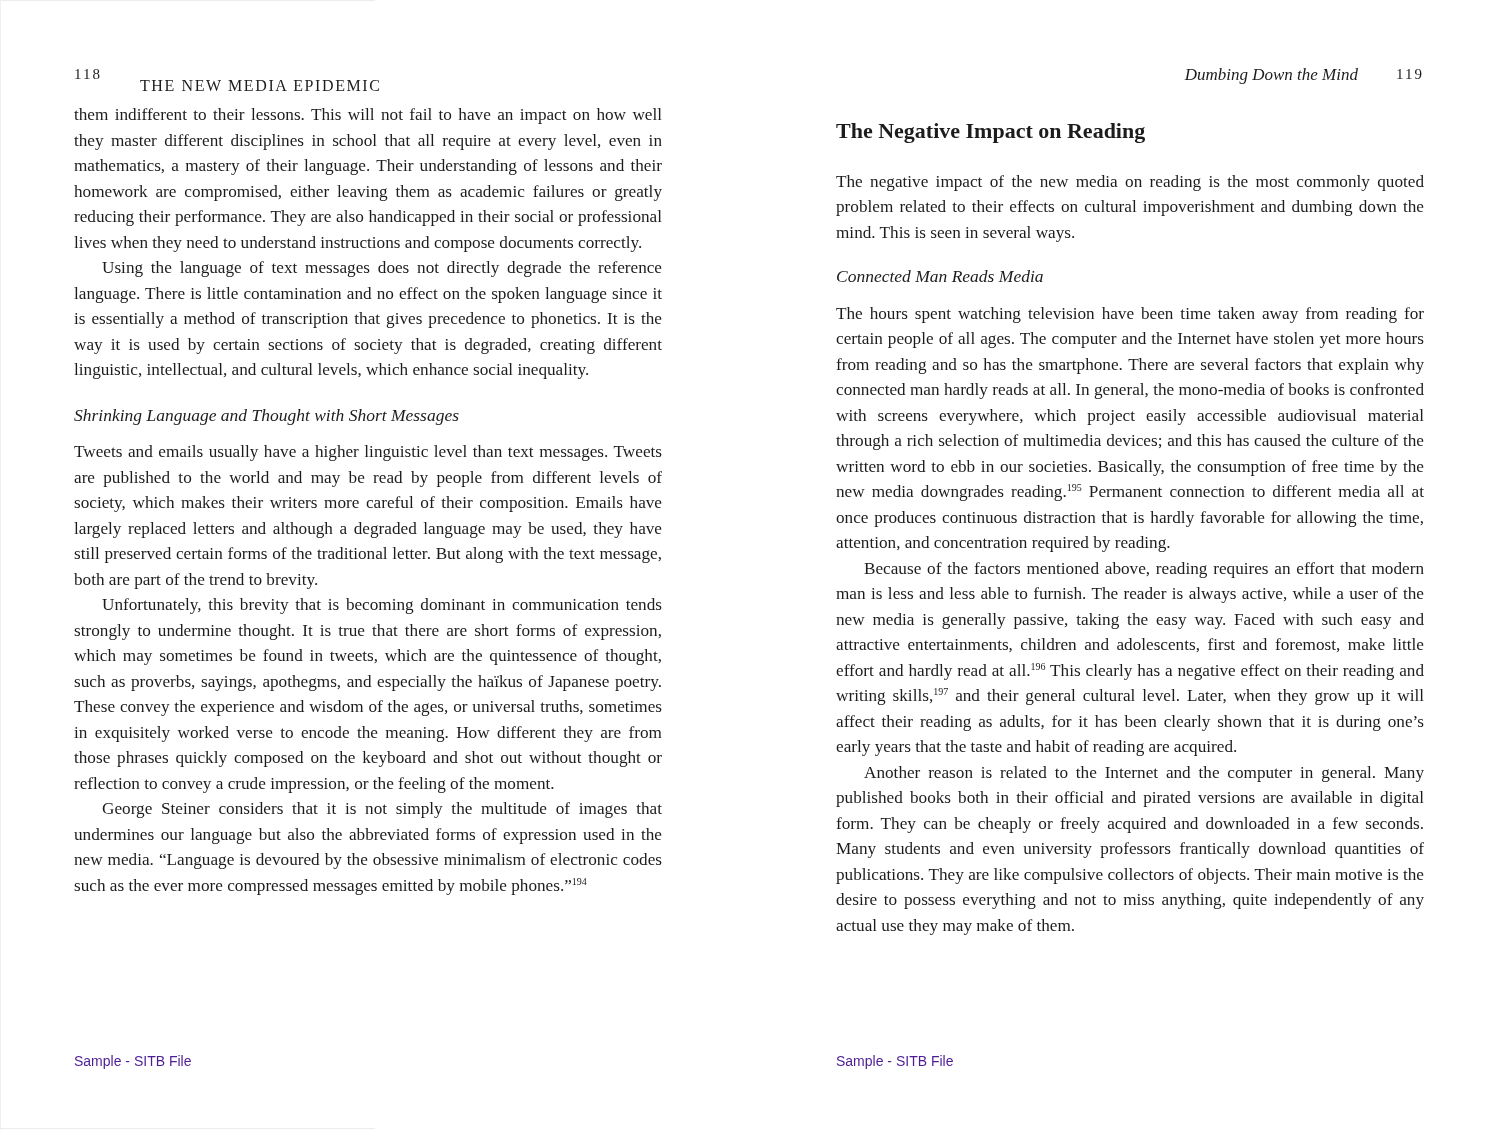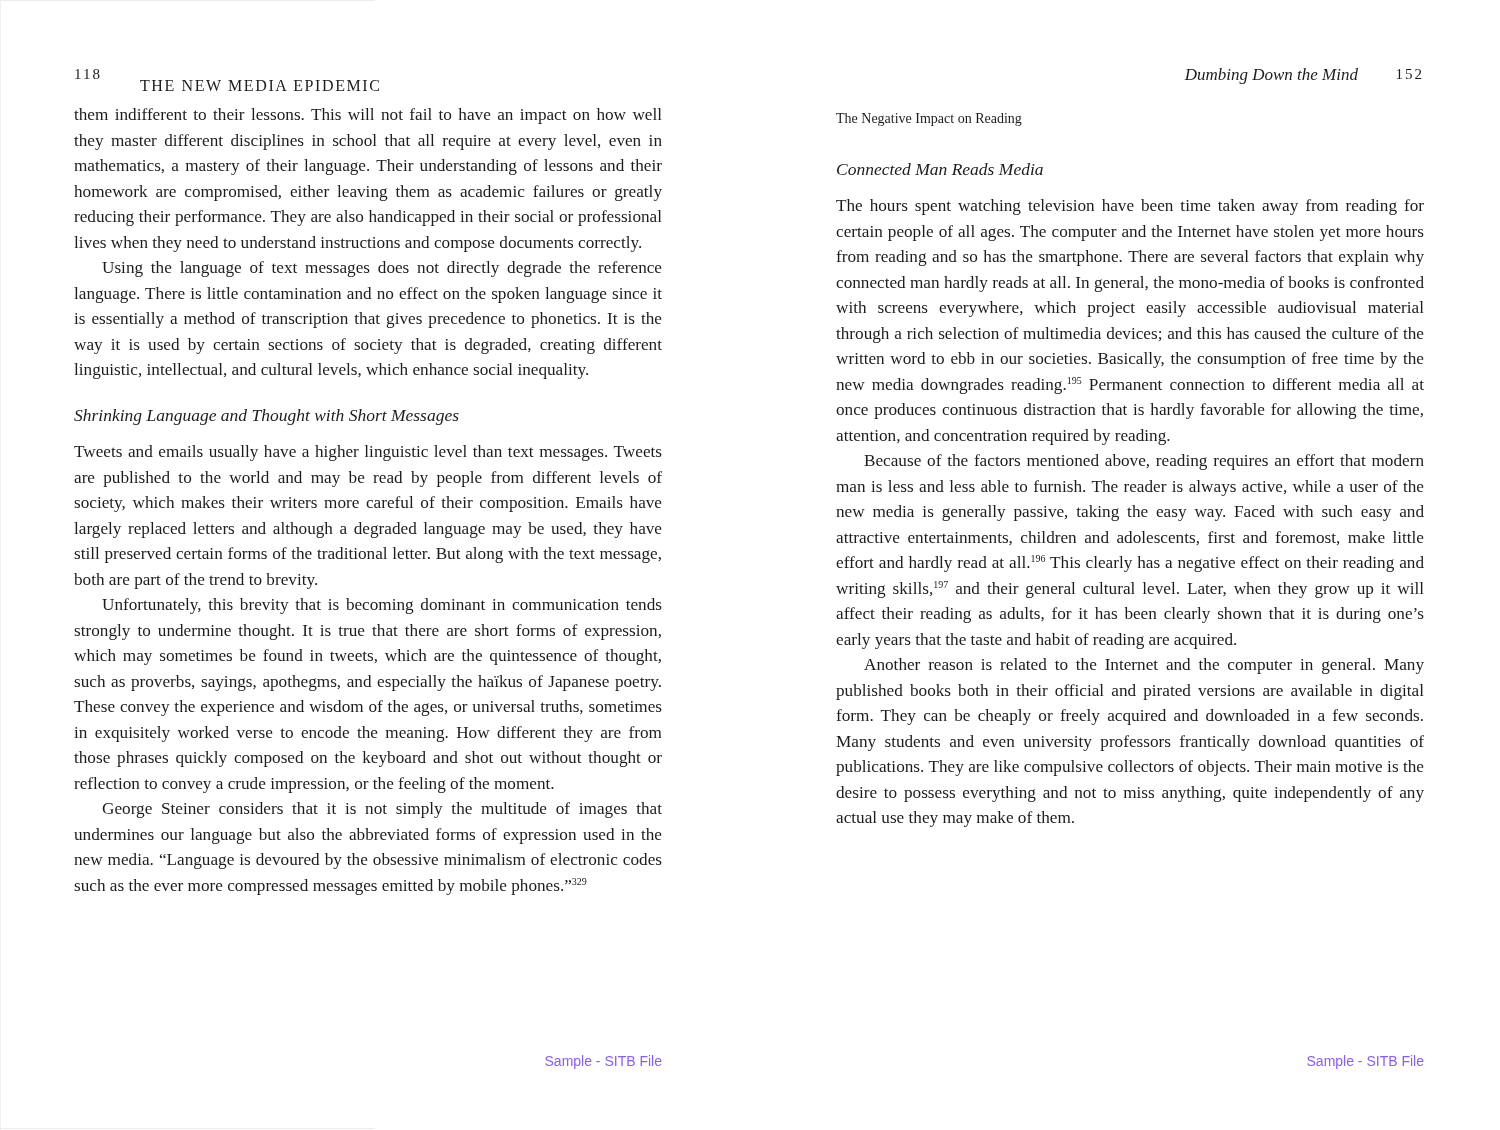--- a/index.html
+++ b/index.html
@@ -14,56 +14,57 @@
   .running-head { position: absolute; top: 66px; left: 0; width: 588px; height: 22px; font-size: 15px; }
   .left .folio { position: absolute; left: 0; top: 0; letter-spacing: 2px; }
   .left .rh-title { position: absolute; left: 66px; top: 11px; font-size: 16px; letter-spacing: 1.6px; text-transform: uppercase; text-align: right; }
   .right .folio { position: absolute; right: 0; top: 0; letter-spacing: 2px; }
   .right .rh-title { position: absolute; right: 66px; top: -1px; font-style: italic; font-size: 17px; }
   .body { position: absolute; left: 0; width: 588px; }
   .left .body { top: 102px; }
   .right .body { top: 102px; }
   p { margin: 0; font-size: 17.2px; line-height: 25.5px; text-align: justify; hyphens: manual; }
   p.indent { text-indent: 28px; }
-  .sec-head { font-weight: normal; font-size: 14px; line-height: 25.5px; margin: 4px 0 25px 0; }
+  .sec-head { font-weight: bold; font-size: 22px; line-height: 25.5px; margin: 16px 0 25px 0; }
   .sub-head { font-style: italic; font-size: 17.5px; line-height: 25.5px; margin: 19px 0 11px 0; }
   .left .sub-head { margin: 20px 0 11px 0; }
   sup { font-size: 10px; line-height: 0; vertical-align: 6px; }
-  .footer { position: absolute; top: 1053px; left: 0; width: 588px; text-align: right;
-            font-family: "Liberation Sans", "DejaVu Sans", sans-serif; font-size: 14px; color: #8b5cf6; }
+  .footer { position: absolute; top: 1053px; left: 0; width: 588px; text-align: left;
+            font-family: "Liberation Sans", "DejaVu Sans", sans-serif; font-size: 14px; color: #4c1d95; }
 </style>
 </head>
 <body>
 
 <div class="edge-top"></div>
 <div class="edge-left"></div>
 <div class="edge-bottom"></div>
 
 <div class="page left">
   <div class="running-head">
     <span class="folio">118</span>
     <span class="rh-title">The New Media Epidemic</span>
   </div>
   <div class="body">
     <p>them indifferent to their lessons. This will not fail to have an impact on how well they master different disciplines in school that all require at every level, even in mathematics, a mastery of their language. Their understanding of lessons and their homework are compromised, either leaving them as aca­demic failures or greatly reducing their performance. They are also hand­icapped in their social or professional lives when they need to understand instructions and compose documents correctly.</p>
     <p class="indent">Using the language of text messages does not directly degrade the ref­erence language. There is little contamination and no effect on the spoken language since it is essentially a method of transcription that gives prece­dence to phonetics. It is the way it is used by certain sections of society that is degraded, creating different linguistic, intellectual, and cultural levels, which enhance social inequality.</p>
     <div class="sub-head">Shrinking Language and Thought with Short Messages</div>
     <p>Tweets and emails usually have a higher linguistic level than text mes­sages. Tweets are published to the world and may be read by people from different levels of society, which makes their writers more careful of their composition. Emails have largely replaced letters and although a degraded language may be used, they have still preserved certain forms of the traditional letter. But along with the text message, both are part of the trend to brevity.</p>
     <p class="indent">Unfortunately, this brevity that is becoming dominant in commu­nication tends strongly to undermine thought. It is true that there are short forms of expression, which may sometimes be found in tweets, which are the quintessence of thought, such as proverbs, sayings, apo­thegms, and especially the haïkus of Japanese poetry. These convey the experience and wisdom of the ages, or universal truths, sometimes in exquisitely worked verse to encode the meaning. How different they are from those phrases quickly composed on the keyboard and shot out without thought or reflection to convey a crude impression, or the feel­ing of the moment.</p>
-    <p class="indent"><span>George Steiner considers that it is not simply the multitude of images that undermines our language but also the abbreviated forms of expression used in the new media. “Language is devoured by the obsessive minimalism of electronic codes such as the ever more compressed messages emitted by mobile phones.”</span><sup>329</sup></p>
+    <p class="indent"><span>George Steiner considers that it is not simply the multitude of images that undermines our language but also the abbreviated forms of expression used in the new media. “Language is devoured by the obsessive minimalism of electronic codes such as the ever more compressed messages emitted by mobile phones.”</span><sup>194</sup></p>
   </div>
   <div class="footer">Sample - SITB File</div>
 </div>
 
 <div class="page right">
   <div class="running-head">
     <span class="rh-title">Dumbing Down the Mind</span>
-    <span class="folio">152</span>
+    <span class="folio">119</span>
   </div>
   <div class="body">
     <div class="sec-head">The Negative Impact on Reading</div>
+    <p>The negative impact of the new media on reading is the most commonly quoted problem related to their effects on cultural impoverishment and dumbing down the mind. This is seen in several ways.</p>
     <div class="sub-head">Connected Man Reads Media</div>
     <p><span>The hours spent watching television have been time taken away from read­ing for certain people of all ages. The computer and the Internet have stolen yet more hours from reading and so has the smartphone. There are several factors that explain why connected man hardly reads at all. In general, the mono-media of books is confronted with screens everywhere, which project easily accessible audiovisual material through a rich selection of multimedia devices; and this has caused the culture of the written word to ebb in our societies. Basically, the consumption of free time by the new media down­grades reading.</span><sup>195</sup><span> Permanent connection to different media all at once pro­duces continuous distraction that is hardly favorable for allowing the time, attention, and concentration required by reading.</span></p>
     <p class="indent"><span>Because of the factors mentioned above, reading requires an effort that modern man is less and less able to furnish. The reader is always active, while a user of the new media is generally passive, taking the easy way. Faced with such easy and attractive entertainments, children and adoles­cents, first and foremost, make little effort and hardly read at all.</span><sup>196</sup><span> This clearly has a negative effect on their reading and writing skills,</span><sup>197</sup><span> and their general cultural level. Later, when they grow up it will affect their reading as adults, for it has been clearly shown that it is during one’s early years that the taste and habit of reading are acquired.</span></p>
     <p class="indent">Another reason is related to the Internet and the computer in general. Many published books both in their official and pirated versions are availa­ble in digital form. They can be cheaply or freely acquired and downloaded in a few seconds. Many students and even university professors frantically download quantities of publications. They are like compulsive collectors of objects. Their main motive is the desire to possess everything and not to miss anything, quite independently of any actual use they may make of them.</p>
   </div>
   <div class="footer">Sample - SITB File</div>
 </div>
 
 </body></html>

